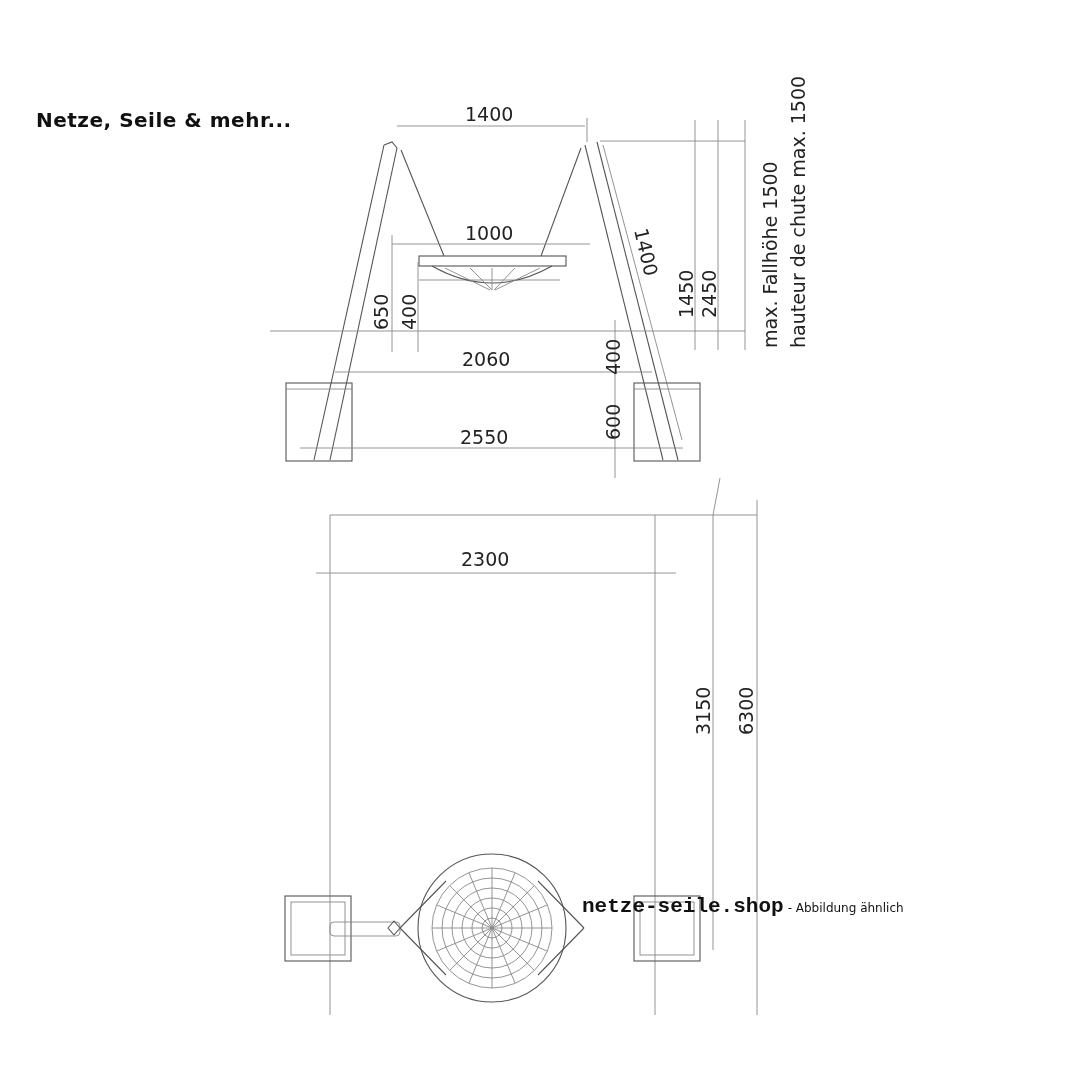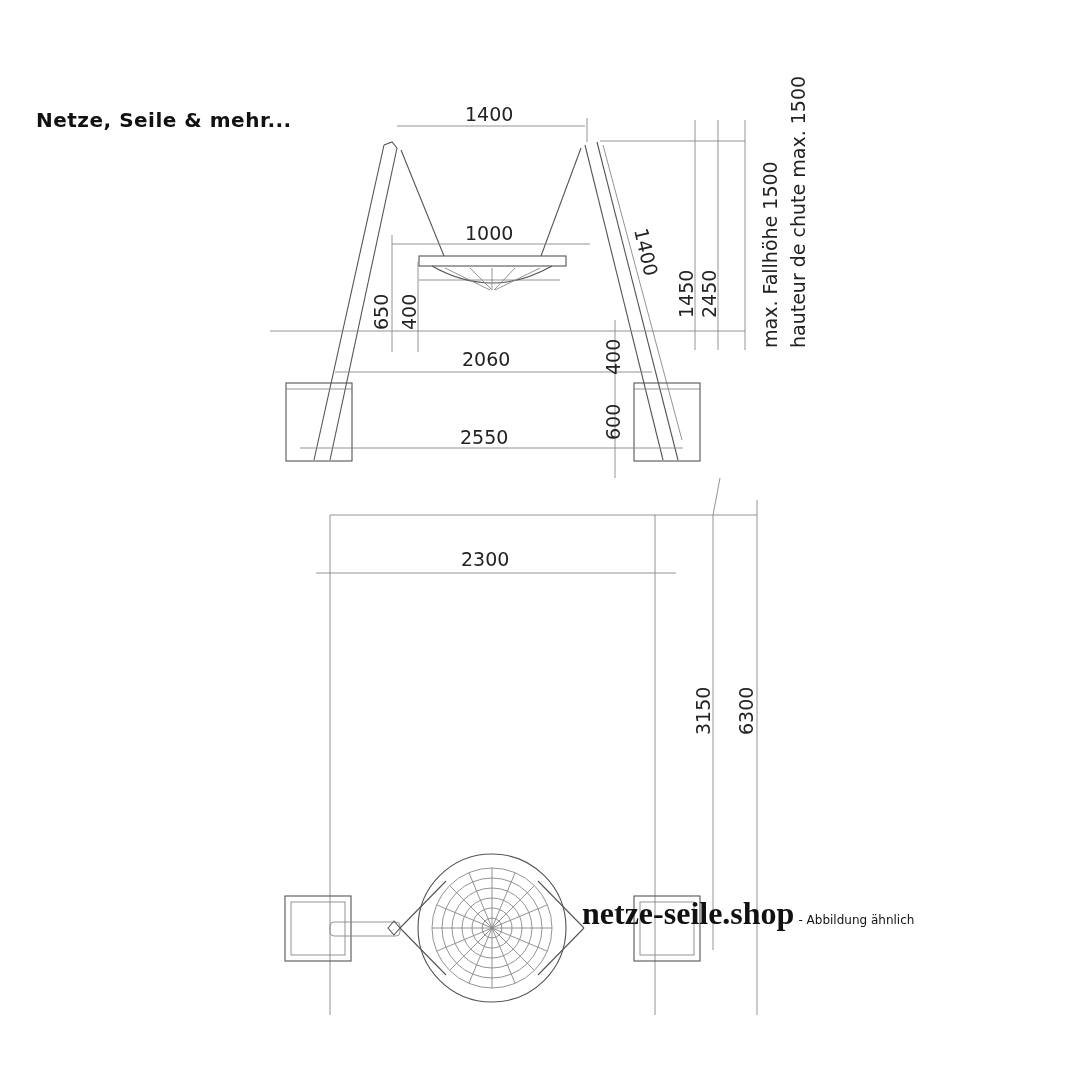--- a/index.html
+++ b/index.html
@@ -4,21 +4,21 @@
 <style>
   html, body { margin: 0; padding: 0; background: #ffffff; }
   body { width: 1080px; height: 1080px; position: relative; overflow: hidden; font-family: "DejaVu Sans", sans-serif; }
   svg.drawing { position: absolute; left: 0; top: 0; }
   .ln { stroke: #555; stroke-width: 1.1; fill: none; }
   .lt { stroke: #888; stroke-width: 0.9; fill: none; }
   .dim { font-family: "DejaVu Sans", sans-serif; font-size: 19px; fill: #222; }
   .note { font-family: "DejaVu Sans", sans-serif; font-size: 19px; fill: #222; }
   .brand { position: absolute; left: 36px; top: 108px; font-family: "DejaVu Sans", sans-serif; font-weight: bold; font-size: 20px; color: #111; letter-spacing: 0.5px; }
   .shop { position: absolute; left: 582px; top: 895px; white-space: nowrap; color: #111; }
-  .shop .url { font-family: Liberation Serif, serif; font-weight: bold; font-size: 32px; }
+  .shop .url { font-family: Liberation Mono, monospace; font-weight: bold; font-size: 21px; }
   .shop .sub { font-family: "DejaVu Sans", sans-serif; font-size: 12px; margin-left: 4px; }
 </style>
 </head>
 <body>
 
 <div class="brand">Netze, Seile &amp; mehr...</div>
 
 <svg class="drawing" width="1080" height="1080" viewBox="0 0 1080 1080">
 
   <g>

